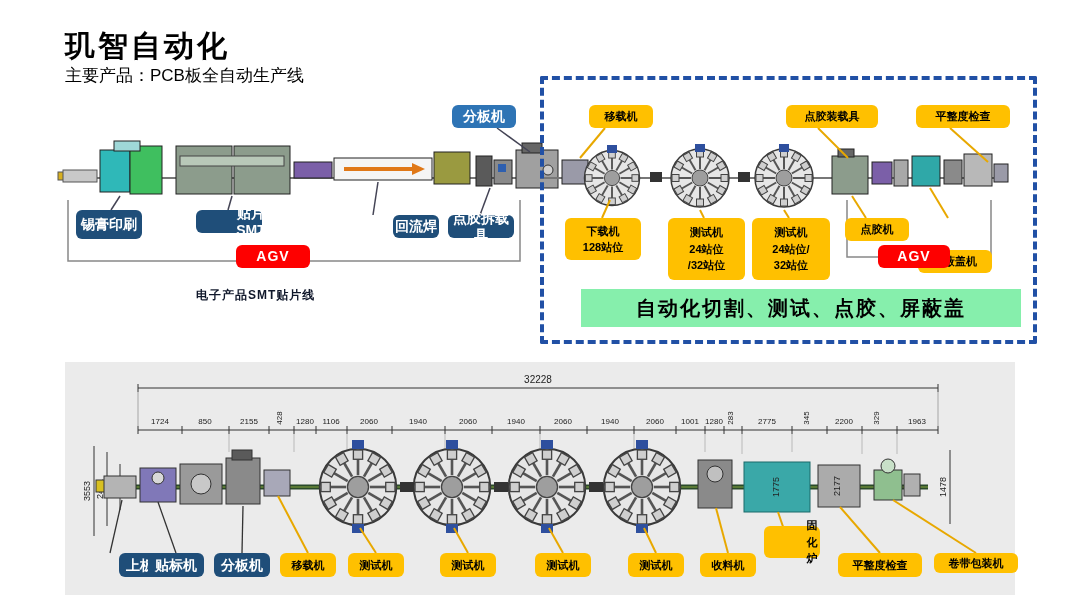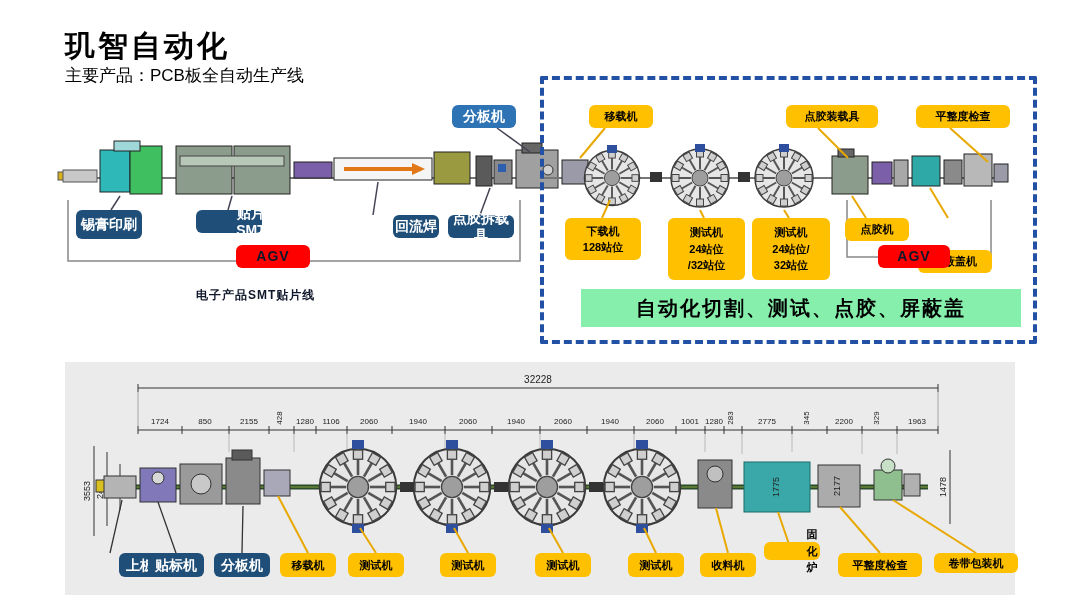--- a/index.html
+++ b/index.html
@@ -8,21 +8,21 @@
          font-family:"Liberation Sans", sans-serif; }
   #overlay-svg { position:absolute; left:0; top:0; z-index:1; }
   .title { position:absolute; left:65px; top:26px; font-size:30px; font-weight:700;
            letter-spacing:3px; color:#000; z-index:3; }
   .subtitle { position:absolute; left:65px; top:64px; font-size:17px; color:#000; z-index:3; }
   .lbl { position:absolute; z-index:3; display:flex; align-items:center; justify-content:center;
          text-align:center; font-weight:700; font-size:14px; line-height:1.2;border-radius:6px; }
   .dark   { background:#1F4E79; color:#fff; }
   .blue   { background:#2E74B5; color:#fff; }
   .yellow { background:#FFC000; color:#000; font-size:11px; white-space:pre-line; line-height:1.5; }
-  .redbg  { background:#FE0000; color:#0f172a; letter-spacing:1px; }
+  .redbg  { background:#FE0000; color:#ffffff; letter-spacing:1px; }
   .caption { position:absolute; left:196px; top:287px; z-index:3; color:#0f172a;
              font-weight:700; font-size:12px; letter-spacing:1px; }
   .banner { position:absolute; left:581px; top:289px; width:440px; height:38px; z-index:3;
             background:#86efac; display:flex; align-items:center; justify-content:center;
             font-size:20px; font-weight:700; color:#000; letter-spacing:2px; }
   .dashed-box { position:absolute; left:540px; top:76px; width:497px; height:268px; z-index:2;
                 border:4px dashed #2150A5; border-radius:2px; pointer-events:none; }
   text.dim  { font-size:8px;  fill:#222; text-anchor:middle; font-family:"Liberation Sans",sans-serif; }
   text.dimv { font-size:9px;  fill:#222; text-anchor:middle; font-family:"Liberation Sans",sans-serif; }
   text.dimt { font-size:10px; fill:#222; text-anchor:middle; font-family:"Liberation Sans",sans-serif; }
@@ -61,21 +61,21 @@
 
 <div class="lbl dark" style="left:82px;  top:553px; width:56px; height:24px;margin-left:37px;">上板机</div>
 <div class="lbl dark" style="left:148px; top:553px; width:56px; height:24px;">贴标机</div>
 <div class="lbl dark" style="left:214px; top:553px; width:56px; height:24px;">分板机</div>
 <div class="lbl yellow" style="left:280px; top:553px; width:56px; height:24px;">移载机</div>
 <div class="lbl yellow" style="left:348px; top:553px; width:56px; height:24px;">测试机</div>
 <div class="lbl yellow" style="left:440px; top:553px; width:56px; height:24px;">测试机</div>
 <div class="lbl yellow" style="left:535px; top:553px; width:56px; height:24px;">测试机</div>
 <div class="lbl yellow" style="left:628px; top:553px; width:56px; height:24px;">测试机</div>
 <div class="lbl yellow" style="left:700px; top:553px; width:56px; height:24px;">收料机</div>
-<div class="lbl yellow" style="left:764px; top:542px; width:56px; height:18px;padding-left:40px;">固化炉</div>
+<div class="lbl yellow" style="left:764px; top:526px; width:56px; height:32px;padding-left:40px;">固化炉</div>
 <div class="lbl yellow" style="left:838px; top:553px; width:84px; height:24px;">平整度检查</div>
 <div class="lbl yellow" style="left:934px; top:553px; width:84px; height:20px;">卷带包装机</div>
 
 <svg id="overlay-svg" width="1080" height="607" viewBox="0 0 1080 607">
   <defs>
     <g id="spoke">
       <line x1="0" y1="-9" x2="0" y2="-21" stroke="#555" stroke-width="2"></line>
       <rect x="-3.5" y="-28" width="7" height="7" fill="#CFCFCF" stroke="#444" stroke-width="1"></rect>
     </g>
     <g id="rotary">

